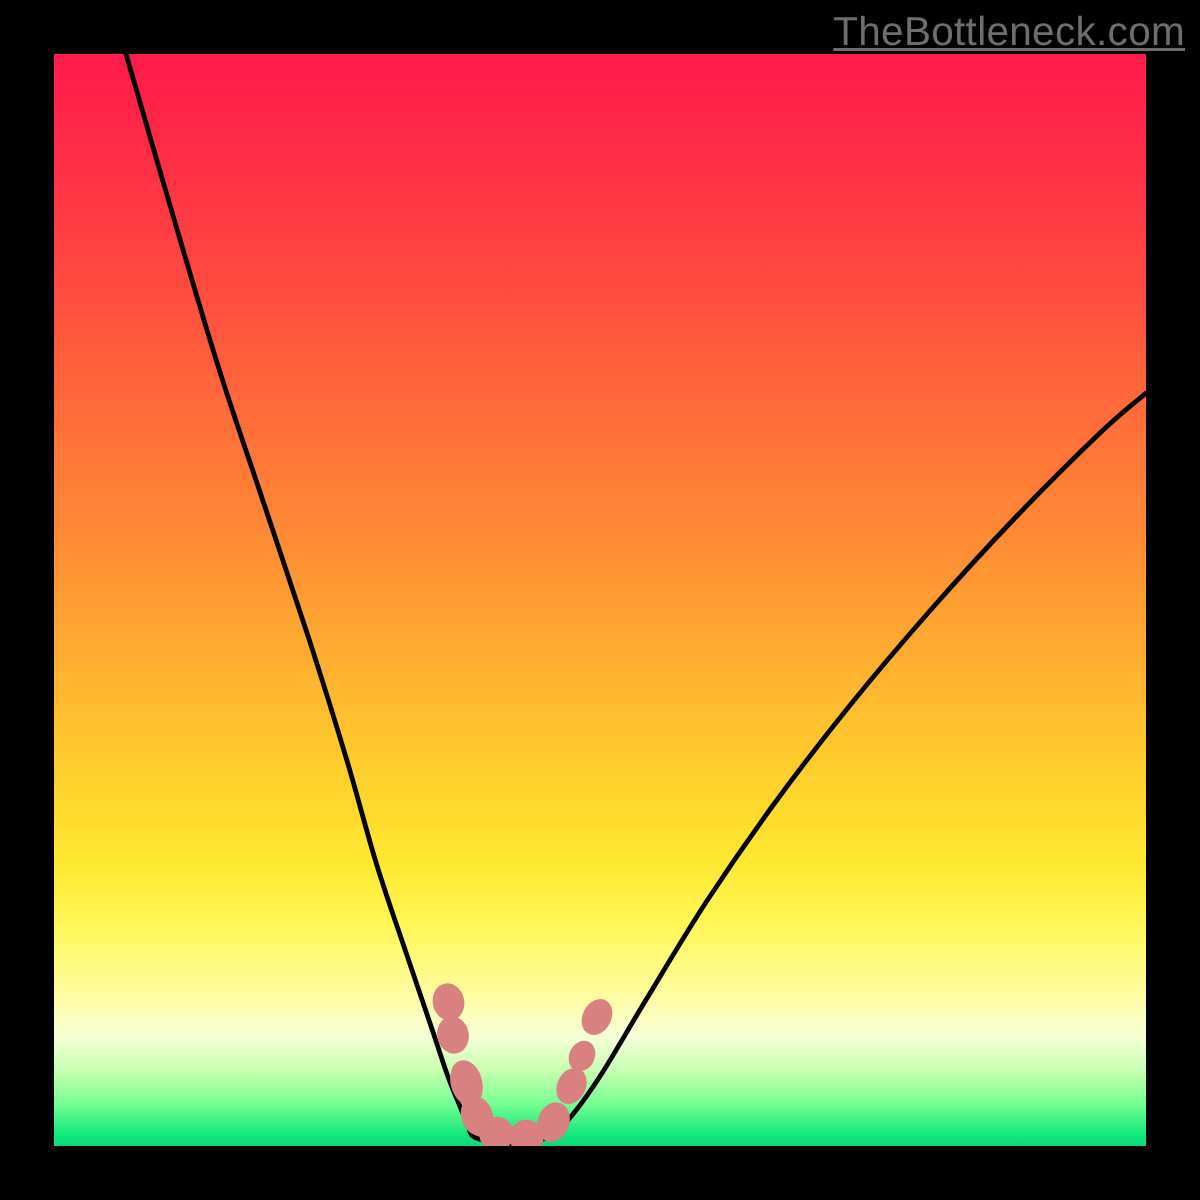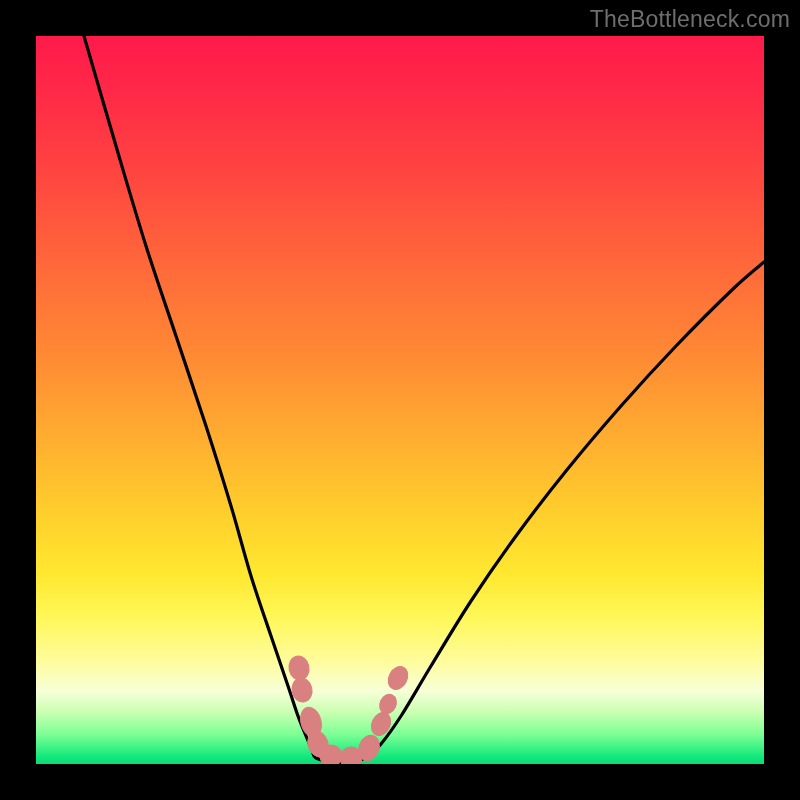--- a/index.html
+++ b/index.html
@@ -42,24 +42,25 @@
       #7bff94 96%,
       #12e87c 99%,
       #0fd877 100%
     );
   }
   .watermark {
     position: absolute;
     top: 6px;
     right: 10px;
     color: #6e6e6e;
-    font-size: 23px;
+    font-size: 27px;
     font-weight: 500;
     letter-spacing: 0.2px;
     user-select: none;
+    text-decoration: underline;
   }
   svg.curve {
     position: absolute;
     left: 0;
     top: 0;
     width: 728px;
     height: 728px;
   }
 </style>
 </head>

